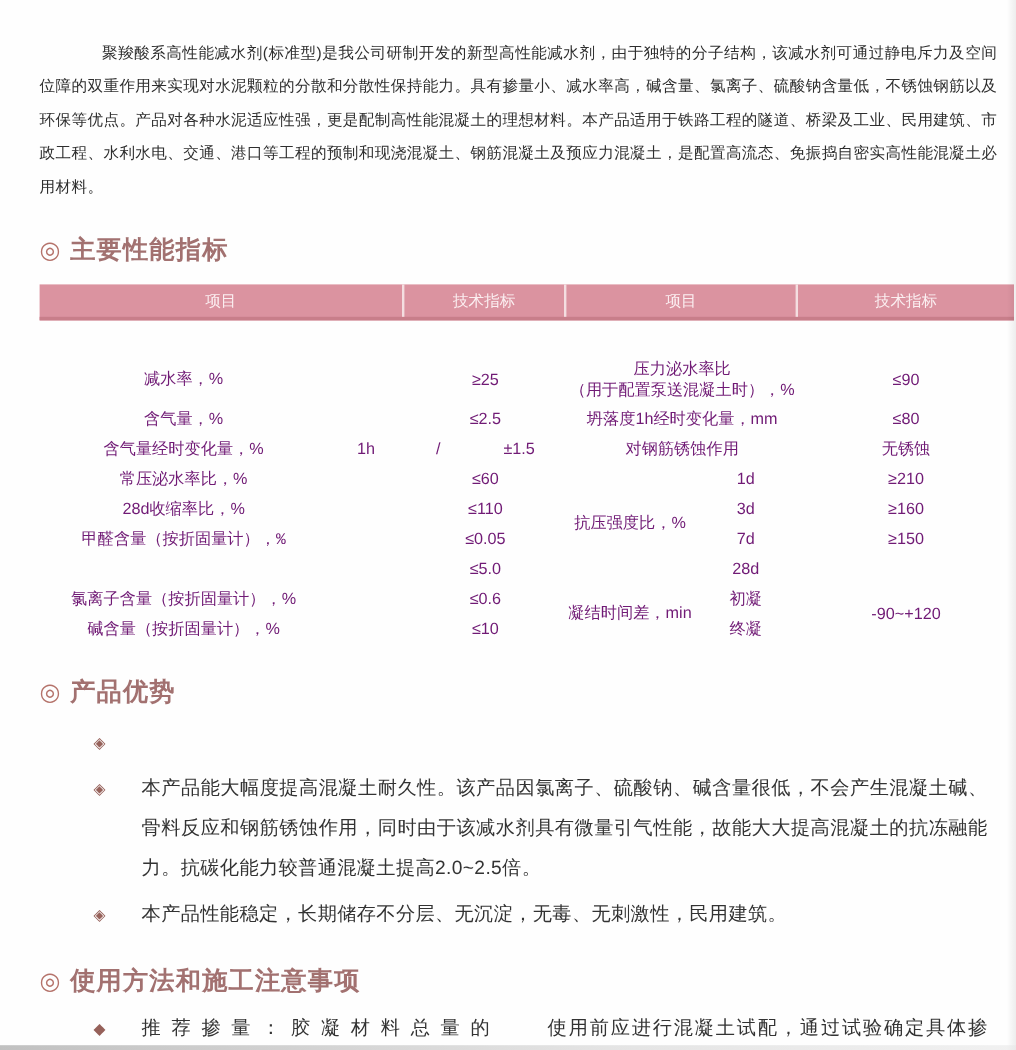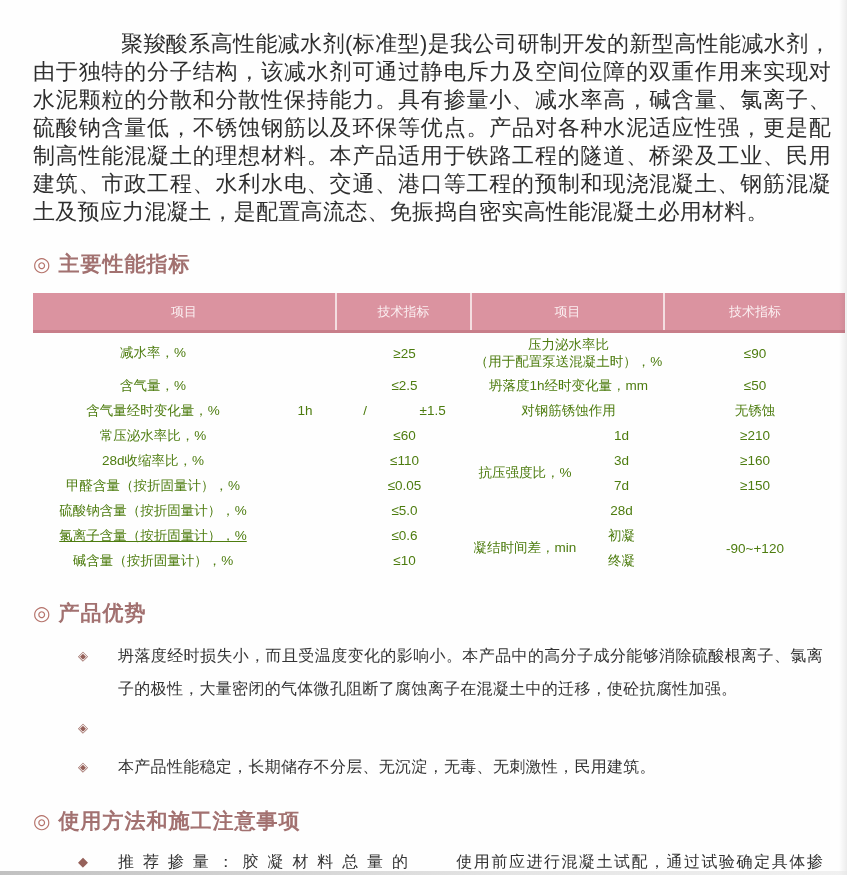--- a/index.html
+++ b/index.html
@@ -23,21 +23,21 @@
   .page::after {
     content: ""; position: absolute; bottom: 0; left: 0; width: 100%; height: 4px;
     background: linear-gradient(to right, #8f8f8f, #cfcfcf 60%, #e6e6e6);
     opacity: 0.55; pointer-events: none;
   }
   .content { padding: 30px 16px 0 33px; }
 
   
   .intro {
     width: 798px;
-    font-size: 22px; line-height: 28px;
+    font-size: 13px; line-height: 28px;
     text-align: justify;
     text-indent: 4em;
     color: #2e2e2e;
     letter-spacing: 0.3px;
   }
 
   
   .section-heading {
     display: flex; align-items: center;
     font-size: 21px; font-weight: bold;
@@ -50,38 +50,39 @@
   }
   .h-perf { margin-top: 24px; }
   .h-adv  { margin-top: 26px; }
   .h-use  { margin-top: 24px; }
 
   
   .perf-table { margin-top: 15px; width: 812px; }
   .thead {
     display: grid;
     grid-template-columns: 240px 64px 135px 106px 87px 180px;
-    height: 40px;
+    height: 30px;
     background: #db93a0;
     border-bottom: 3px solid #c87e8a;
   }
   .thead .hcell {
     display: flex; align-items: center; justify-content: center;
     color: #fbeff1; font-size: 13px;
     border-right: 2px solid #f4dee1;
   }
   .thead .hcell:last-child { border-right: none; }
   .span2 { grid-column: span 2; }
 
   .tbody {
     display: grid;
     grid-template-columns: 240px 64px 135px 106px 87px 180px;
     grid-template-rows: 40px repeat(8, 25px);
     font-size: 13.5px;
-    color: #4d7c0f;
+    color: #701a75;
+    margin-top: 29px;
   }
   .cell {
     display: flex; align-items: center; justify-content: center;
     text-align: center;
   }
   .cell.two-line { flex-direction: column; line-height: 17px; justify-content: center; }
   .value-split { display: flex; align-items: center; justify-content: space-around; }
   .rowspan4 { grid-row: span 4; }
   .rowspan2 { grid-row: span 2; }
 
@@ -131,72 +132,71 @@
         <div class="cell" style="grid-column:3; grid-row:1;">≥25</div>
         <div class="cell two-line" style="grid-column:4 / span 2; grid-row:1;">
           <span>压力泌水率比</span>
           <span>（用于配置泵送混凝土时），%</span>
         </div>
         <div class="cell" style="grid-column:6; grid-row:1;">≤90</div>
 
         <div class="cell" style="grid-column:1; grid-row:2;">含气量，%</div>
         <div class="cell" style="grid-column:3; grid-row:2;">≤2.5</div>
         <div class="cell" style="grid-column:4 / span 2; grid-row:2;text-align:right;">坍落度1h经时变化量，mm</div>
-        <div class="cell" style="grid-column:6; grid-row:2;">≤50</div>
+        <div class="cell" style="grid-column:6; grid-row:2;">≤80</div>
 
         <div class="cell" style="grid-column:1; grid-row:3;">含气量经时变化量，%</div>
         <div class="cell" style="grid-column:2; grid-row:3;">1h</div>
         <div class="cell value-split" style="grid-column:3; grid-row:3;">
           <span>/</span>
           <span>±1.5</span>
         </div>
         <div class="cell" style="grid-column:4 / span 2; grid-row:3;">对钢筋锈蚀作用</div>
         <div class="cell" style="grid-column:1; grid-row:4;">常压泌水率比，%</div>
 
         <div class="cell" style="grid-column:6; grid-row:3;">无锈蚀</div>
         <div class="cell" style="grid-column:3; grid-row:4;">≤60</div>
         <div class="cell" style="grid-column:1; grid-row:5;">28d收缩率比，%</div>
         <div class="cell" style="grid-column:3; grid-row:5;">≤110</div>
-        <div class="cell" style="grid-column:1; grid-row:6;">甲醛含量（按折固量计），%</div>
+        <div class="cell" style="grid-column:1; grid-row:6;font-family:Liberation Mono, monospace;">甲醛含量（按折固量计），%</div>
         <div class="cell" style="grid-column:3; grid-row:6;">≤0.05</div>
-        <div class="cell" style="grid-column:1; grid-row:7;">硫酸钠含量（按折固量计），%</div>
         <div class="cell" style="grid-column:3; grid-row:7;">≤5.0</div>
 
         <div class="cell rowspan4" style="grid-column:4; grid-row:4 / span 4;">抗压强度比，%</div>
         <div class="cell" style="grid-column:5; grid-row:4;">1d</div>
         <div class="cell" style="grid-column:6; grid-row:4;">≥210</div>
         <div class="cell" style="grid-column:5; grid-row:5;">3d</div>
         <div class="cell" style="grid-column:6; grid-row:5;text-align:center;">≥160</div>
         <div class="cell" style="grid-column:5; grid-row:6;">7d</div>
         <div class="cell" style="grid-column:6; grid-row:6;text-align:center;">≥150</div>
         <div class="cell" style="grid-column:5; grid-row:7;">28d</div>
 
-        <div class="cell" style="grid-column:1; grid-row:8;text-decoration:underline;">氯离子含量（按折固量计），%</div>
+        <div class="cell" style="grid-column:1; grid-row:8;">氯离子含量（按折固量计），%</div>
         <div class="cell" style="grid-column:3; grid-row:8;">≤0.6</div>
         <div class="cell" style="grid-column:1; grid-row:9;">碱含量（按折固量计），%</div>
         <div class="cell" style="grid-column:3; grid-row:9;">≤10</div>
 
         <div class="cell rowspan2" style="grid-column:4; grid-row:8 / span 2;">凝结时间差，min</div>
         <div class="cell" style="grid-column:5; grid-row:8;">初凝</div>
         <div class="cell" style="grid-column:5; grid-row:9;">终凝</div>
         <div class="cell rowspan2" style="grid-column:6; grid-row:8 / span 2;">-90~+120</div>
       </div>
     </div>
 
     <div class="section-heading h-adv">
       <span class="marker">◎</span>
       <span>产品优势</span>
     </div>
     <div class="bullets adv">
       <div class="item">
         <span class="bullet">◈</span>
-        <span class="item-text">坍落度经时损失小，而且受温度变化的影响小。本产品中的高分子成分能够消除硫酸根离子、氯离子的极性，大量密闭的气体微孔阻断了腐蚀离子在混凝土中的迁移，使砼抗腐性加强。</span>
       </div>
       <div class="item">
         <span class="bullet">◈</span>
+        <span class="item-text">本产品能大幅度提高混凝土耐久性。该产品因氯离子、硫酸钠、碱含量很低，不会产生混凝土碱、骨料反应和钢筋锈蚀作用，同时由于该减水剂具有微量引气性能，故能大大提高混凝土的抗冻融能力。抗碳化能力较普通混凝土提高2.0~2.5倍。</span>
       </div>
       <div class="item">
         <span class="bullet">◈</span>
         <span class="item-text">本产品性能稳定，长期储存不分层、无沉淀，无毒、无刺激性，民用建筑。</span>
       </div>
     </div>
 
     <div class="section-heading h-use">
       <span class="marker">◎</span>
       <span>使用方法和施工注意事项</span>

